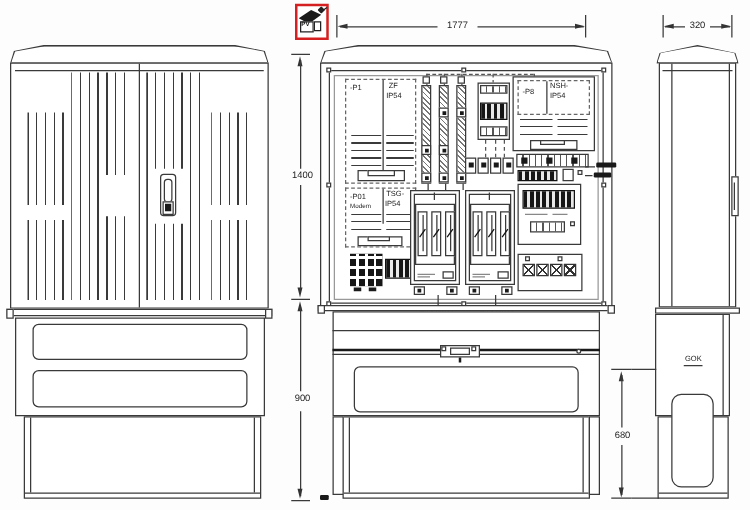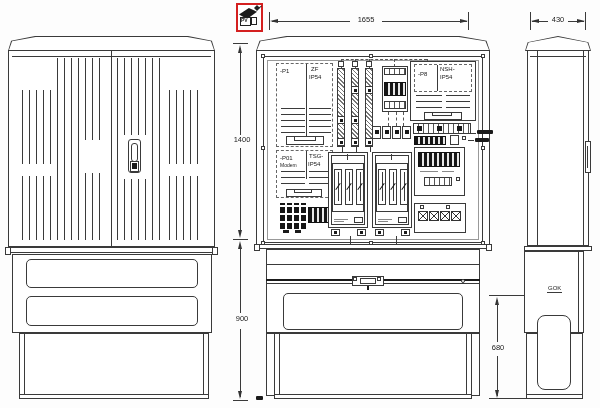--- a/index.html
+++ b/index.html
@@ -61,32 +61,32 @@
   </div>
 
   
   <div style="display:contents">
     <div class="ln" style="left:269px;top:12px;width:1px;height:18px"></div>
     <div class="ln" style="left:468px;top:12px;width:1px;height:18px"></div>
     <div class="ln" style="left:272px;top:21px;width:78px;height:1px"></div>
     <div class="ln" style="left:382px;top:21px;width:85px;height:1px"></div>
     <div class="arl" style="left:270px;top:19px"></div>
     <div class="arr" style="left:460px;top:19px"></div>
-    <div class="txt dim ctr" style="left:366px;top:16px">1655</div>
+    <div class="txt dim ctr" style="left:366px;top:16px">1777</div>
   </div>
 
   
   <div style="display:contents">
     <div class="ln" style="left:530px;top:12px;width:1px;height:18px"></div>
     <div class="ln" style="left:585px;top:12px;width:1px;height:18px"></div>
     <div class="ln" style="left:532px;top:21px;width:16px;height:1px"></div>
     <div class="ln" style="left:568px;top:21px;width:16px;height:1px"></div>
     <div class="arl" style="left:531px;top:19px"></div>
     <div class="arr" style="left:577px;top:19px"></div>
-    <div class="txt dim ctr" style="left:558px;top:16px">430</div>
+    <div class="txt dim ctr" style="left:558px;top:16px">320</div>
   </div>
 
   
   <div style="display:contents">
     <div class="ln" style="left:233px;top:43px;width:15px;height:1px"></div>
     <div class="aru" style="left:238px;top:45px"></div>
     <div class="ln" style="left:240px;top:48px;width:1px;height:87px"></div>
     <div class="txt dim ctr" style="left:242px;top:136px">1400</div>
     <div class="ln" style="left:240px;top:148px;width:1px;height:84px"></div>
     <div class="ard" style="left:238px;top:230px"></div>

